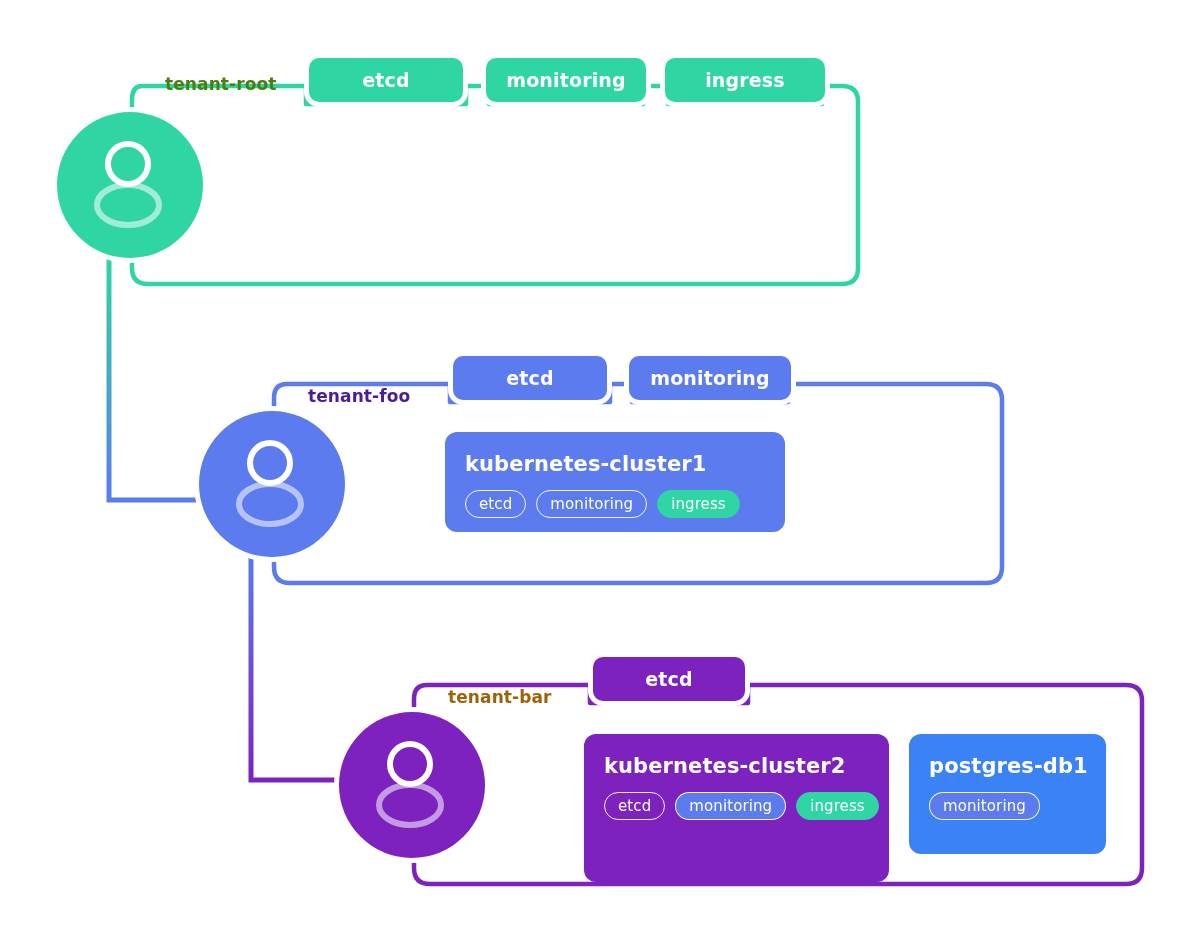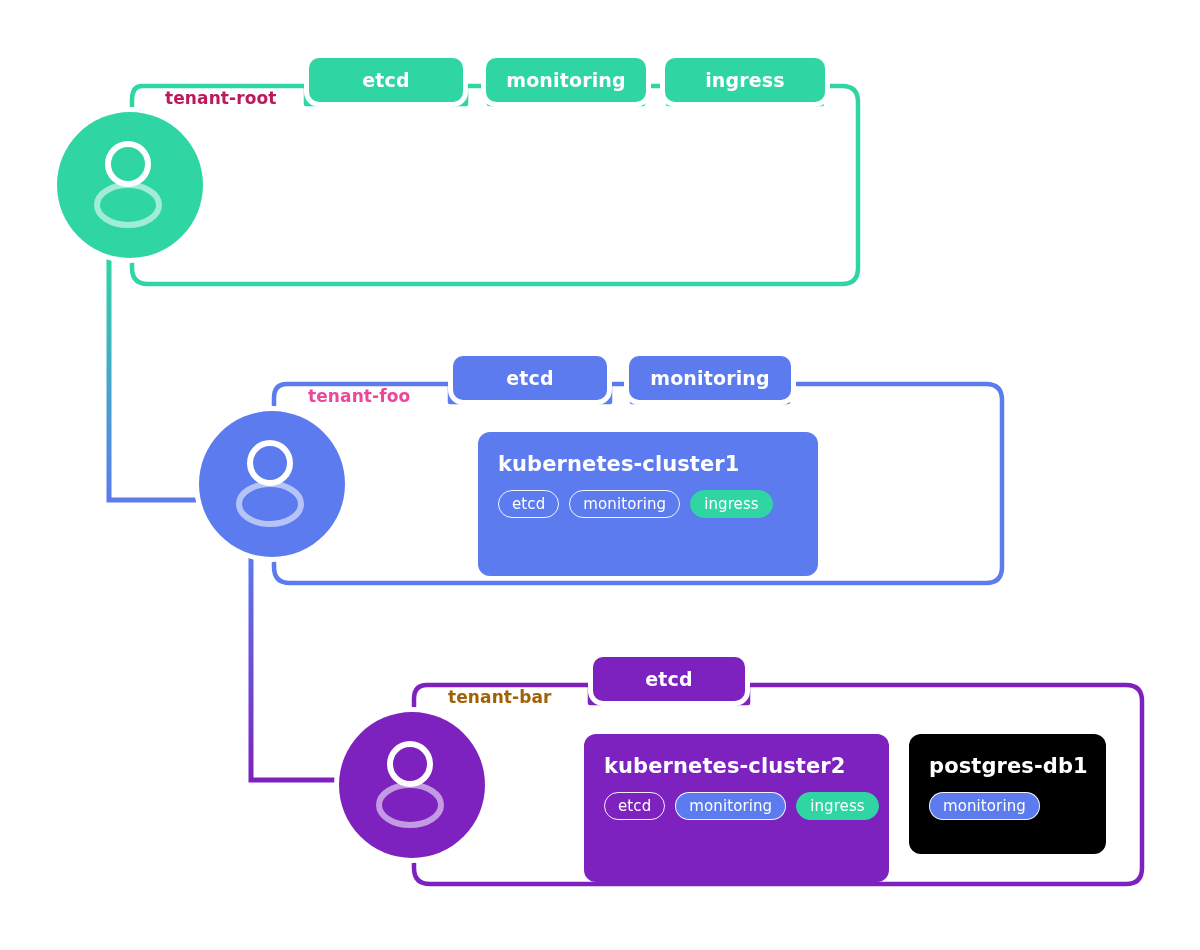--- a/index.html
+++ b/index.html
@@ -167,32 +167,32 @@
              A 76 76 0 0 0 414 717
              L 414 699
              Q 414 685 427 685 Z" fill="none" stroke="#7D22BF" stroke-width="4.5" stroke-linejoin="round"></path>
 
     <circle cx="412" cy="785" r="78" fill="#ffffff"></circle>
     <circle cx="412" cy="785" r="73" fill="#7D22BF"></circle>
     <circle cx="410" cy="764" r="20" fill="none" stroke="#ffffff" stroke-width="6"></circle>
     <ellipse cx="410" cy="805" rx="31" ry="20" fill="none" stroke="#ffffff" stroke-opacity="0.55" stroke-width="6"></ellipse>
   </svg>
 
-  <div class="tenant-label" style="left:165px; top:88px; color:#be185d;">tenant-root</div>
+  <div class="tenant-label" style="left:165px; top:74px; color:#4d7c0f;">tenant-root</div>
 
   <div class="edge-tag" style="left:309px; top:58px; width:154px; background:#2FD6A3;">etcd</div>
   <div class="edge-tag" style="left:486px; top:58px; width:160px; background:#2FD6A3;">monitoring</div>
   <div class="edge-tag" style="left:665px; top:58px; width:160px; background:#2FD6A3;">ingress</div>
 
-  <div class="tenant-label" style="left:308px; top:386px; color:#ec4899;">tenant-foo</div>
+  <div class="tenant-label" style="left:308px; top:386px; color:#4c1d95;">tenant-foo</div>
 
   <div class="edge-tag" style="left:453px; top:356px; width:154px; background:#5B7BEE;">etcd</div>
   <div class="edge-tag" style="left:629px; top:356px; width:162px; background:#5B7BEE;">monitoring</div>
 
-  <div class="card" style="left:445px; top:432px; width:340px; height:144px; background:#5B7BEE;margin-left:33px;">
+  <div class="card" style="left:445px; top:432px; width:340px; height:100px; background:#5B7BEE;">
     <div class="card-title">kubernetes-cluster1</div>
     <div class="chip-row">
       <span class="chip">etcd</span>
       <span class="chip">monitoring</span>
       <span class="chip filled-green">ingress</span>
     </div>
   </div>
 
   <div class="tenant-label" style="left:448px; top:687px; color:#a16207;">tenant-bar</div>
 
@@ -200,20 +200,20 @@
 
   <div class="card" style="left:584px; top:734px; width:305px; height:148px; background:#7D22BF;">
     <div class="card-title">kubernetes-cluster2</div>
     <div class="chip-row">
       <span class="chip">etcd</span>
       <span class="chip filled-blue">monitoring</span>
       <span class="chip filled-green">ingress</span>
     </div>
   </div>
 
-  <div class="card" style="left:909px; top:734px; width:197px; height:120px; background:#000000;">
+  <div class="card" style="left:909px; top:734px; width:197px; height:120px; background:#3b82f6;">
     <div class="card-title">postgres-db1</div>
     <div class="chip-row">
       <span class="chip filled-blue">monitoring</span>
     </div>
   </div>
 
 </div>
 
 </body></html>

